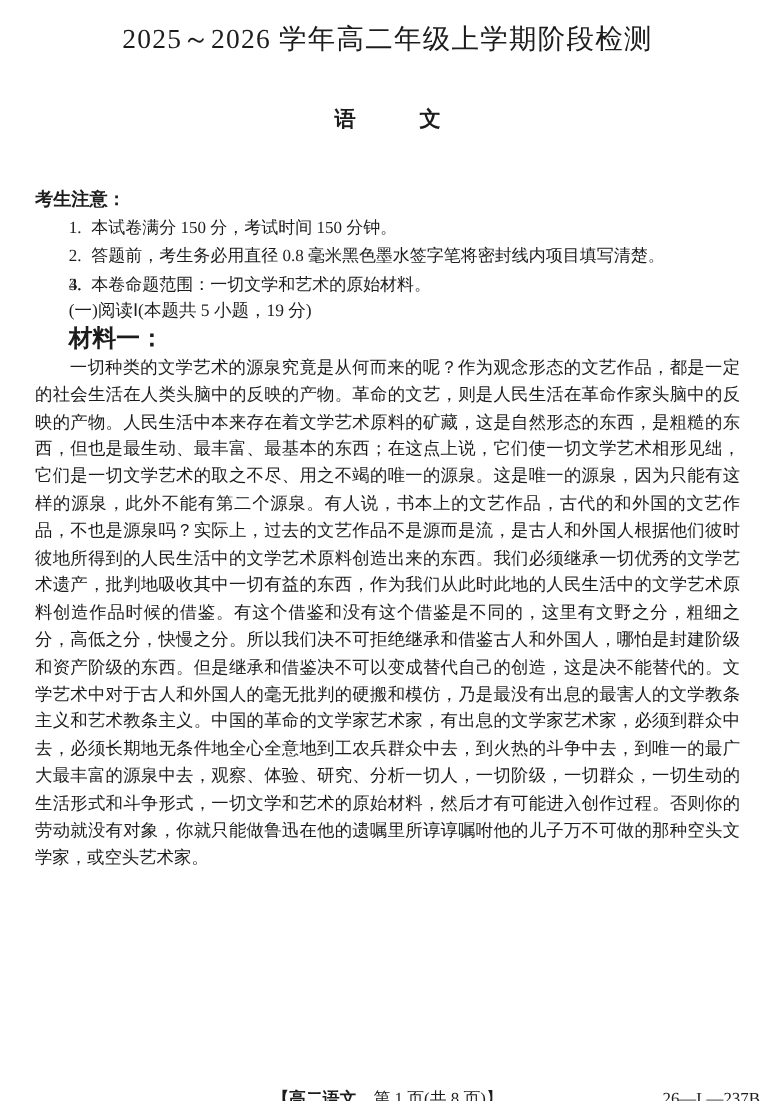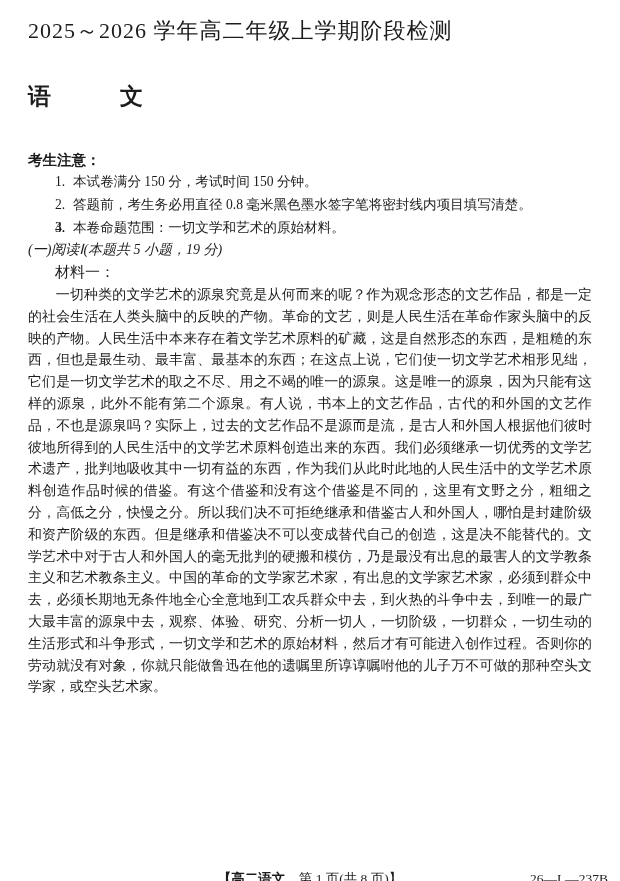--- a/index.html
+++ b/index.html
@@ -17,33 +17,34 @@
   }
   .page {
     position: relative;
     width: 620px;
     height: 881px;
     padding: 0 28px;
     box-sizing: border-box;
   }
   .exam-title {
     margin: 16px 0 0 0;
+    text-align: center;
     font-family: "Liberation Serif", serif;
     font-weight: 400;
     font-size: 22px;
     letter-spacing: 1px;
     line-height: 30px;
     white-space: nowrap;
   }
   .subject-title {
     margin: 36px 0 0 0;
-    text-align: left;
+    text-align: center;
     font-family: "Liberation Sans", sans-serif;
     font-weight: 700;
-    font-size: 23px;
+    font-size: 17px;
     line-height: 28px;
     white-space: pre;
   }
   .notice {
     margin-top: 40px;
   }
   .notice-heading {
     font-family: "Liberation Sans", sans-serif;
     font-weight: 700;
     font-size: 14.5px;
@@ -72,29 +73,29 @@
   }
   .part-title {
     margin-top: 22px;
     font-family: "Liberation Sans", sans-serif;
     font-weight: 700;
     font-size: 14.5px;
     line-height: 22px;
   }
   .subpart-title,
   .instruction {
+    margin-left: 27px;
     font-size: 14px;
     line-height: 22px;
-    font-style: italic;
   }
   .material-label {
     margin-left: 27px;
     font-family: "Liberation Sans", sans-serif;
-    font-weight: 400;
-    font-size: 15px;
+    font-weight: 700;
+    font-size: 19px;
     line-height: 22px;
   }
   .body-para {
     margin: 1px 0 0 0;
     font-size: 13.9px;
     line-height: 21.8px;
     text-align: justify;
     text-indent: 2em;
   }
   .footer {

